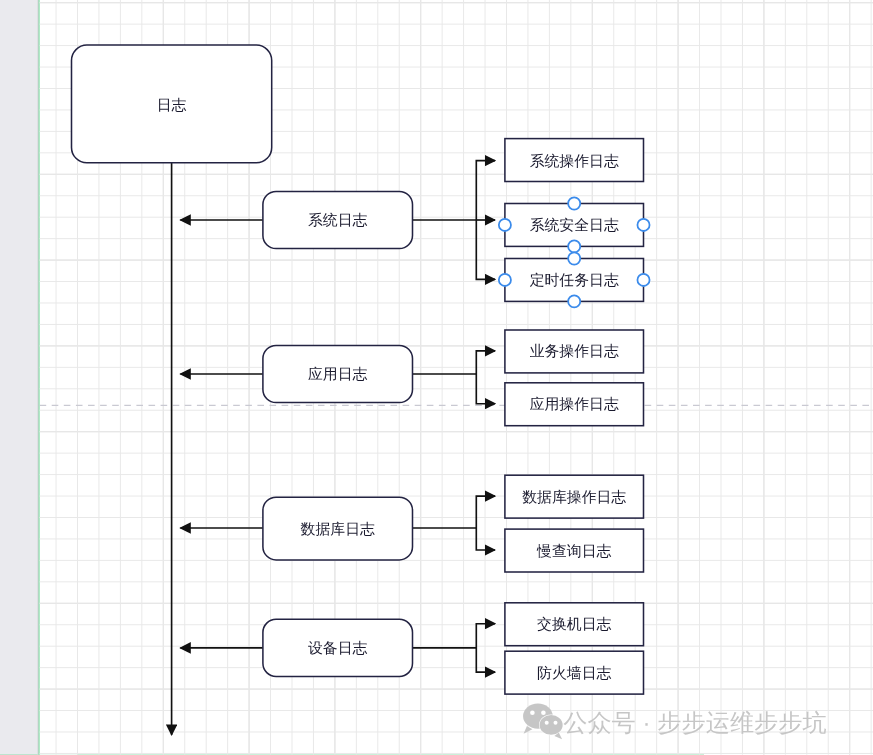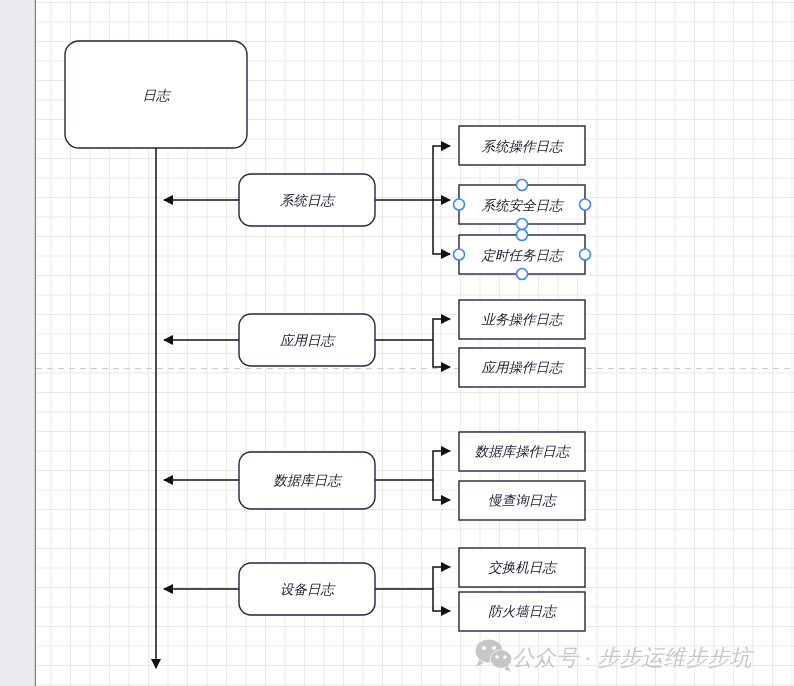--- a/index.html
+++ b/index.html
@@ -10,22 +10,21 @@
   body {
     width: 794px;
     height: 686px;
     overflow: hidden;
     font-family: "Liberation Sans", "DejaVu Sans", sans-serif;
   }
   #stage {
     position: relative;
     width: 640px;
     height: 686px;
-    background: #3b82f6;
-    font-style: italic;
+    background: #22c55e;
   }
   
   .gutter {
     position: absolute;
     left: 0; top: 0;
     width: 35px;
     height: 686px;
     background: #eaeaee;
     border-right: 1px solid #d7d7dc;
     box-sizing: border-box;

